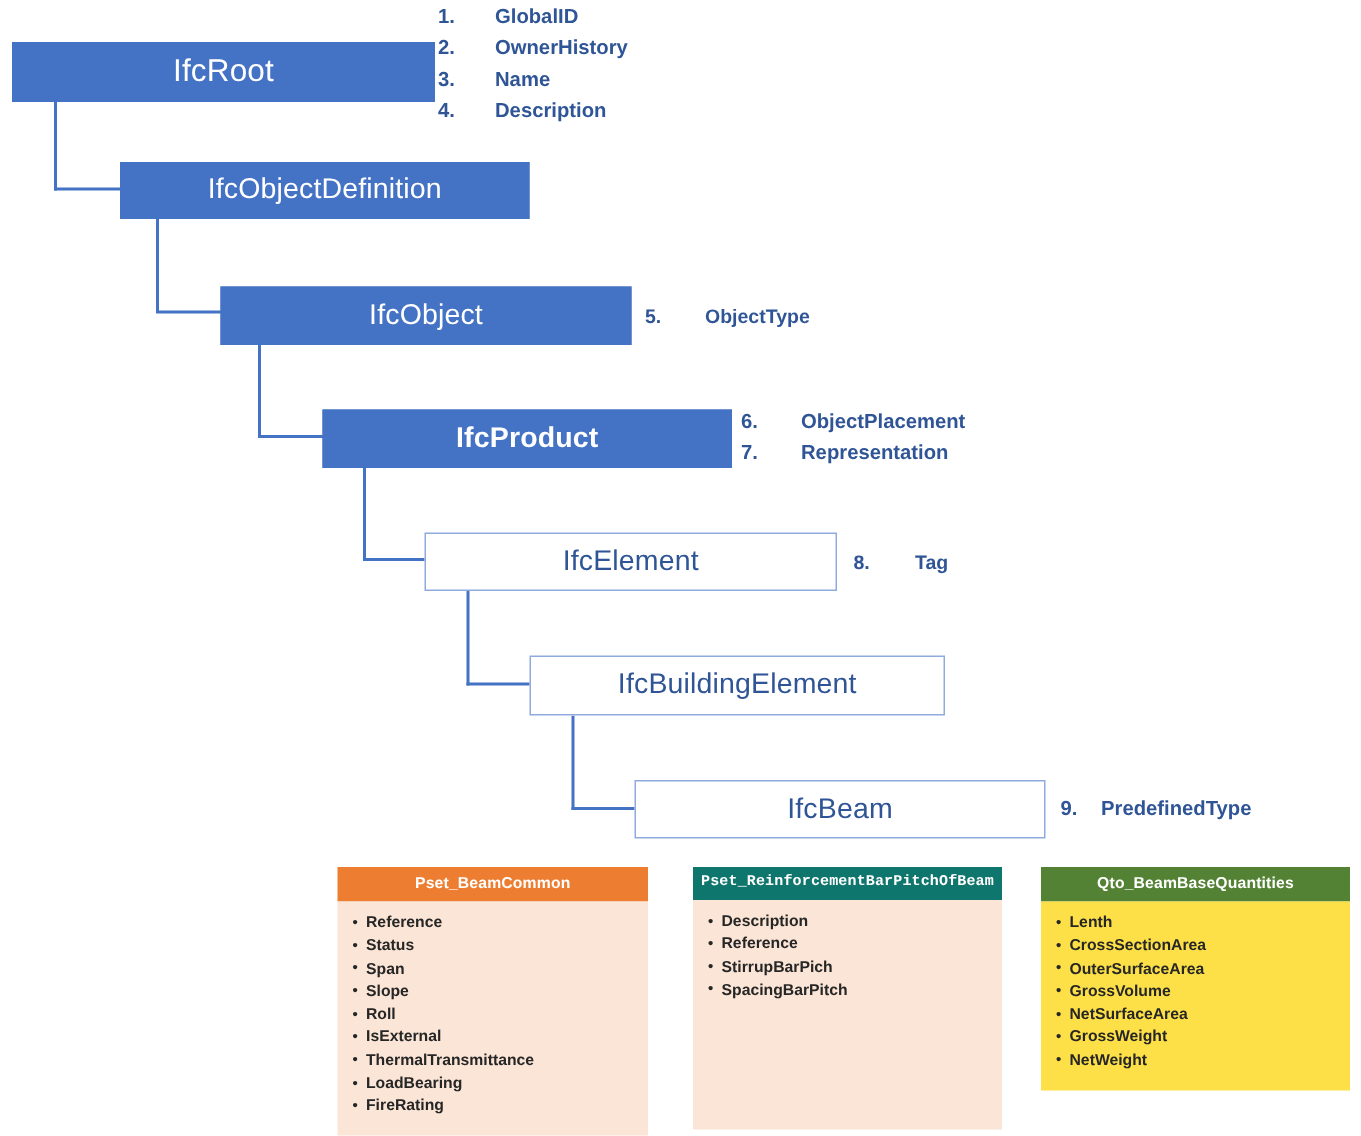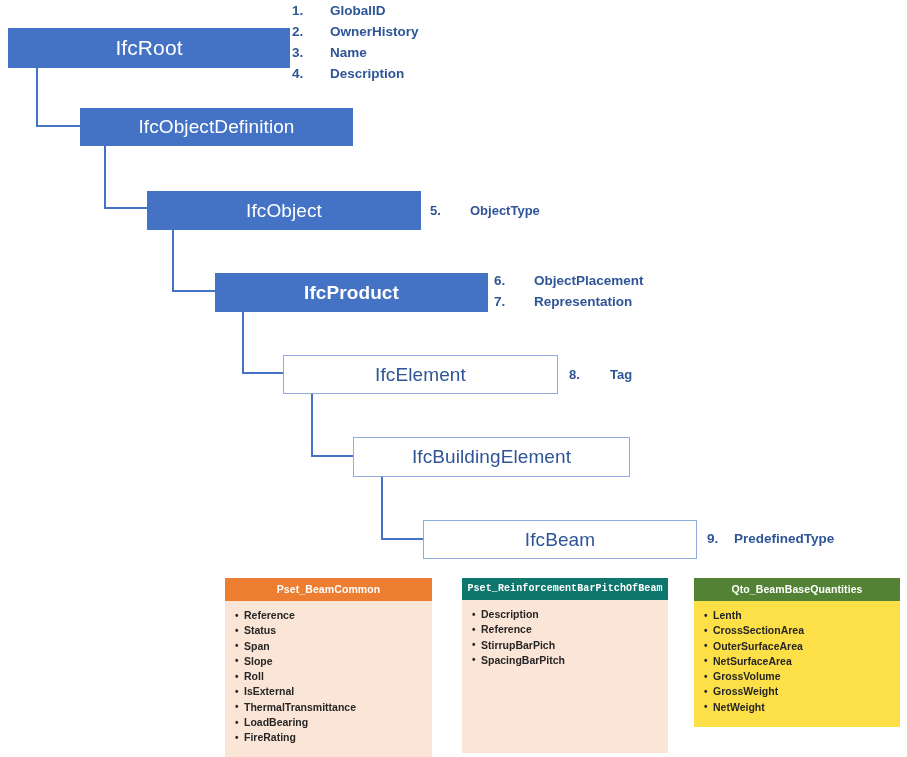--- a/index.html
+++ b/index.html
@@ -201,20 +201,20 @@
       <div class="pset-item">SpacingBarPitch</div>
     </div>
   </div>
 
   <div class="pset" style="left:694px; top:578px; width:206px; height:124px;">
     <div class="pset-header" style="background:#548235;">Qto_BeamBaseQuantities</div>
     <div class="pset-body" style="background:#fde047;">
       <div class="pset-item">Lenth</div>
       <div class="pset-item">CrossSectionArea</div>
       <div class="pset-item">OuterSurfaceArea</div>
+      <div class="pset-item">GrossVolume</div>
       <div class="pset-item">NetSurfaceArea</div>
-      <div class="pset-item">GrossVolume</div>
       <div class="pset-item">GrossWeight</div>
       <div class="pset-item">NetWeight</div>
     </div>
   </div>
 
 </div>
 
 </body></html>

